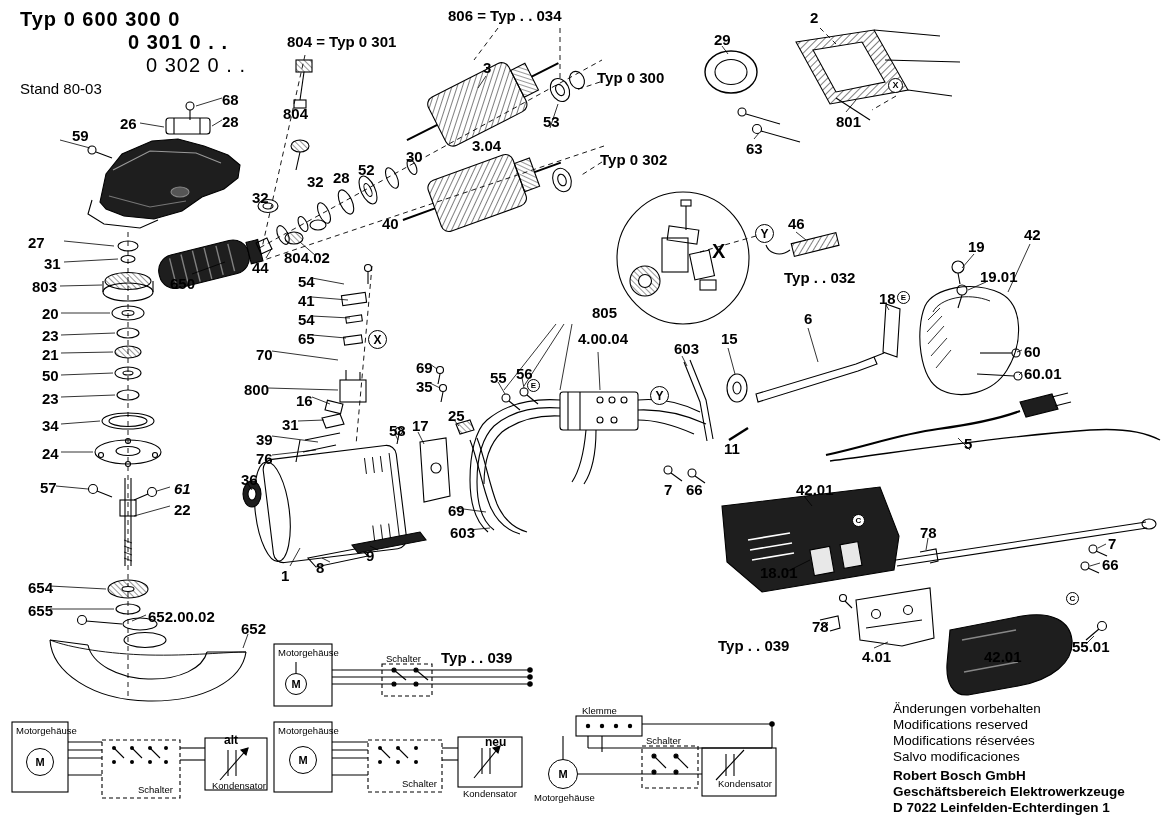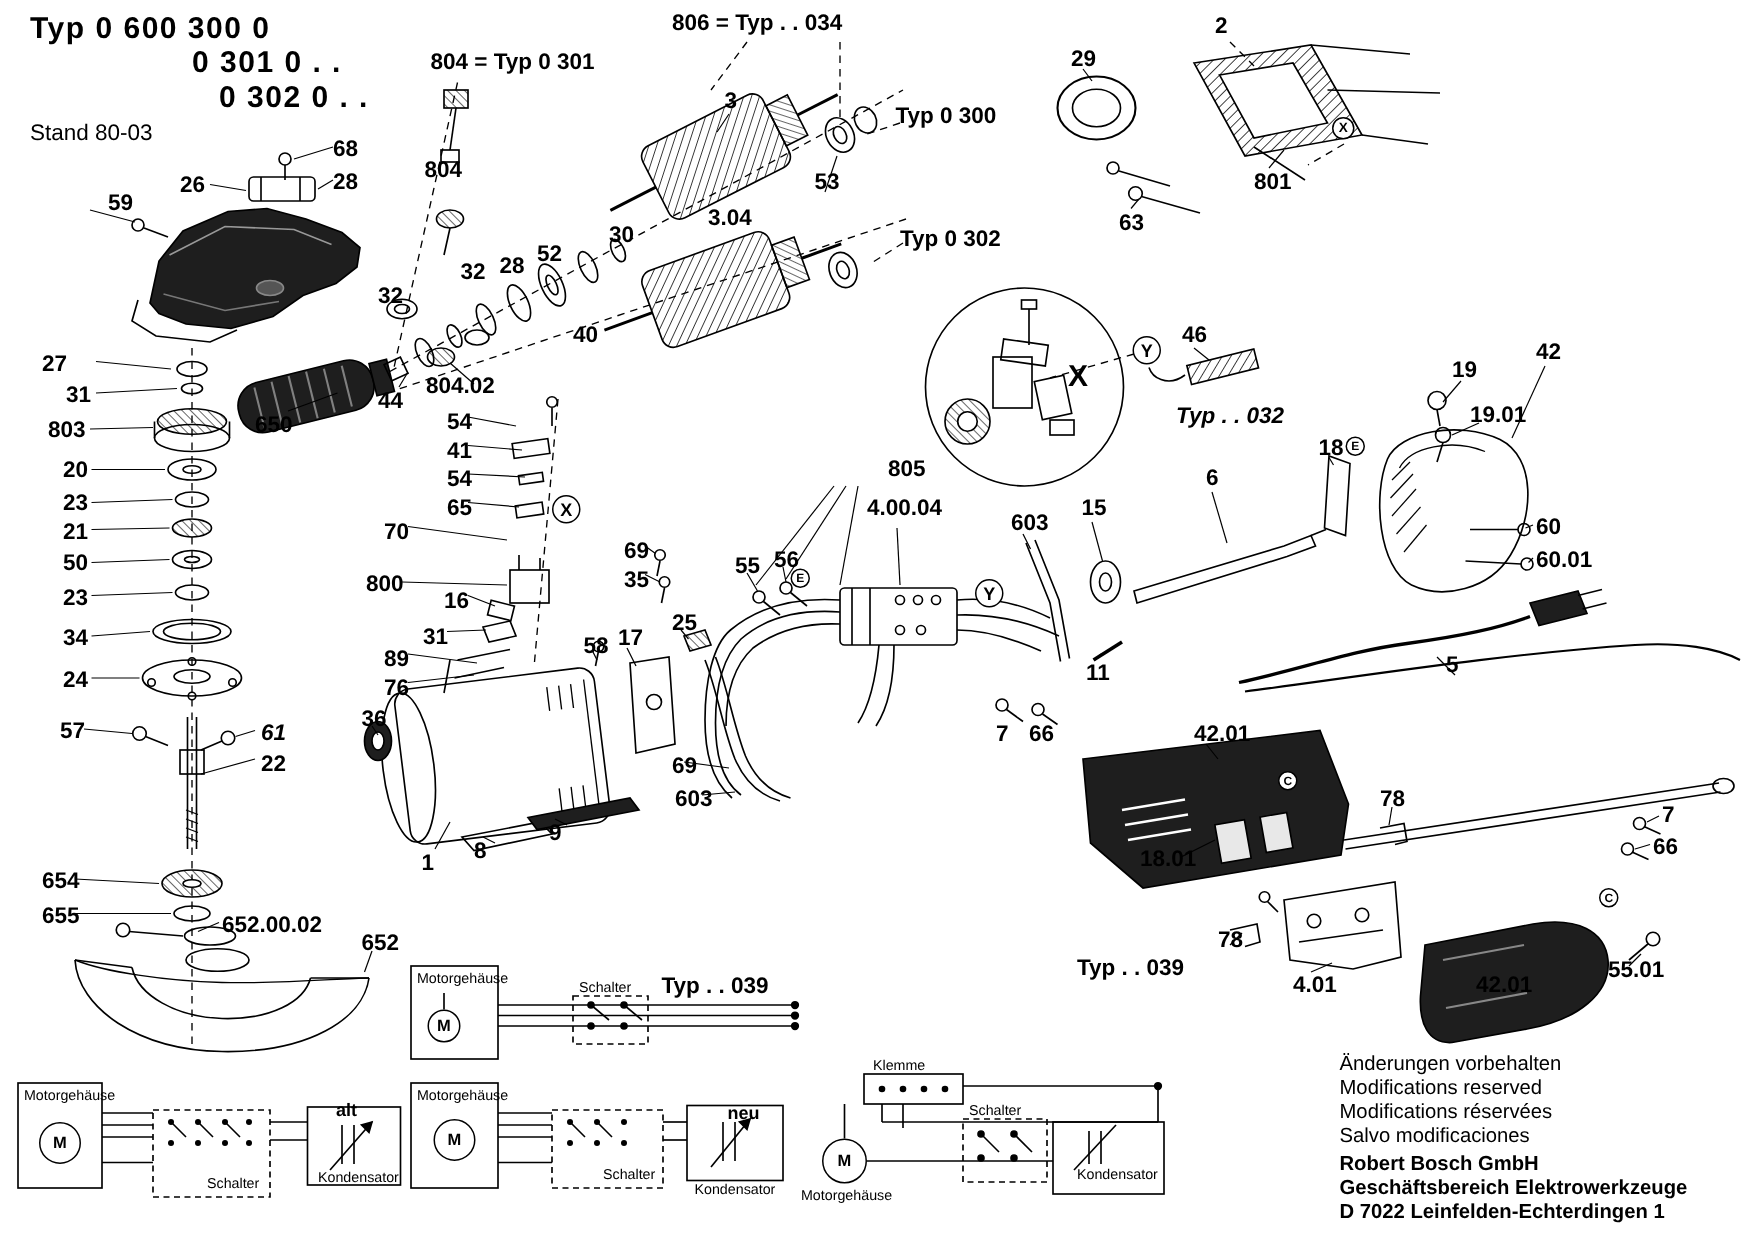--- a/index.html
+++ b/index.html
@@ -12,21 +12,21 @@
   .plabel.sm { font-weight:normal; font-size:9.5px; }
   .plabel.md { font-size:12px; }
   .plabel.lg { font-size:20px; }
   .cmark { position:absolute; border:1.6px solid #000; border-radius:50%; background:#fff;
            display:flex; align-items:center; justify-content:center; font-weight:bold; line-height:1; }
   .msym  { position:absolute; border:1.5px solid #000; border-radius:50%; background:#fff;
            display:flex; align-items:center; justify-content:center; font-weight:bold; font-size:11px; line-height:1; }
   #header { position:absolute; left:20px; top:8px; }
   #header .h1 { font-size:20px; font-weight:bold; letter-spacing:1px; }
   #header .h2 { font-size:20px; font-weight:bold; letter-spacing:1px; margin-left:108px; }
-  #header .h3 { font-size:20px; font-weight:bold; letter-spacing:1px; margin-left:126px; }
+  #header .h3 { font-size:20px; font-weight:normal; letter-spacing:1px; margin-left:126px; }
   #header .stand { font-size:15px; margin-top:3px; }
   #footer { position:absolute; left:893px; top:701px; font-size:13.5px; line-height:1.18; }
   #footer-company { font-weight:bold; margin-top:3px; }
 </style>
 </head>
 <body>
 
 <div id="stage">
 
   <svg id="artwork" width="1169" height="826" viewBox="0 0 1169 826">
@@ -589,21 +589,21 @@
       <div class="plabel" style="left: 148px; top: 609px;">652.00.02</div>
       <div class="plabel" style="left: 241px; top: 621px;">652</div>
       <div class="plabel" style="left: 298px; top: 274px;">54</div>
       <div class="plabel" style="left: 298px; top: 293px;">41</div>
       <div class="plabel" style="left: 298px; top: 312px;">54</div>
       <div class="plabel" style="left: 298px; top: 331px;">65</div>
       <div class="plabel" style="left: 256px; top: 347px;">70</div>
       <div class="plabel" style="left: 244px; top: 382px;">800</div>
       <div class="plabel" style="left: 296px; top: 393px;">16</div>
       <div class="plabel" style="left: 282px; top: 417px;">31</div>
-      <div class="plabel" style="left: 256px; top: 432px;">89</div>
+      <div class="plabel" style="left: 256px; top: 432px;">39</div>
       <div class="plabel" style="left: 256px; top: 451px;">76</div>
       <div class="plabel" style="left: 241px; top: 472px;">36</div>
       <div class="plabel" style="left: 389px; top: 423px;">58</div>
       <div class="plabel" style="left: 412px; top: 418px;">17</div>
       <div class="plabel" style="left: 448px; top: 408px;">25</div>
       <div class="plabel" style="left: 416px; top: 360px;">69</div>
       <div class="plabel" style="left: 416px; top: 379px;">35</div>
       <div class="plabel" style="left: 448px; top: 503px;">69</div>
       <div class="plabel" style="left: 450px; top: 525px;">603</div>
       <div class="plabel" style="left: 281px; top: 568px;">1</div>
@@ -614,21 +614,21 @@
       <div class="plabel" style="left: 516px; top: 366px;">56</div>
       <div class="plabel" style="left: 578px; top: 331px;">4.00.04</div>
       <div class="plabel" style="left: 674px; top: 341px;">603</div>
       <div class="plabel" style="left: 721px; top: 331px;">15</div>
       <div class="plabel" style="left: 804px; top: 311px;">6</div>
       <div class="plabel" style="left: 724px; top: 441px;">11</div>
       <div class="plabel" style="left: 664px; top: 482px;">7</div>
       <div class="plabel" style="left: 686px; top: 482px;">66</div>
       <div class="plabel lg" style="left: 712px; top: 241px;">X</div>
       <div class="plabel" style="left: 788px; top: 216px;">46</div>
-      <div class="plabel" style="left: 784px; top: 270px; font-style: italic;">Typ . . 032</div>
+      <div class="plabel" style="left: 784px; top: 270px;">Typ . . 032</div>
       <div class="plabel" style="left: 879px; top: 291px;">18</div>
       <div class="plabel" style="left: 968px; top: 239px;">19</div>
       <div class="plabel" style="left: 980px; top: 269px;">19.01</div>
       <div class="plabel" style="left: 1024px; top: 227px;">42</div>
       <div class="plabel" style="left: 1024px; top: 344px;">60</div>
       <div class="plabel" style="left: 1024px; top: 366px;">60.01</div>
       <div class="plabel" style="left: 964px; top: 436px;">5</div>
       <div class="plabel" style="left: 796px; top: 482px;">42.01</div>
       <div class="plabel" style="left: 920px; top: 525px;">78</div>
       <div class="plabel" style="left: 760px; top: 565px;">18.01</div>

